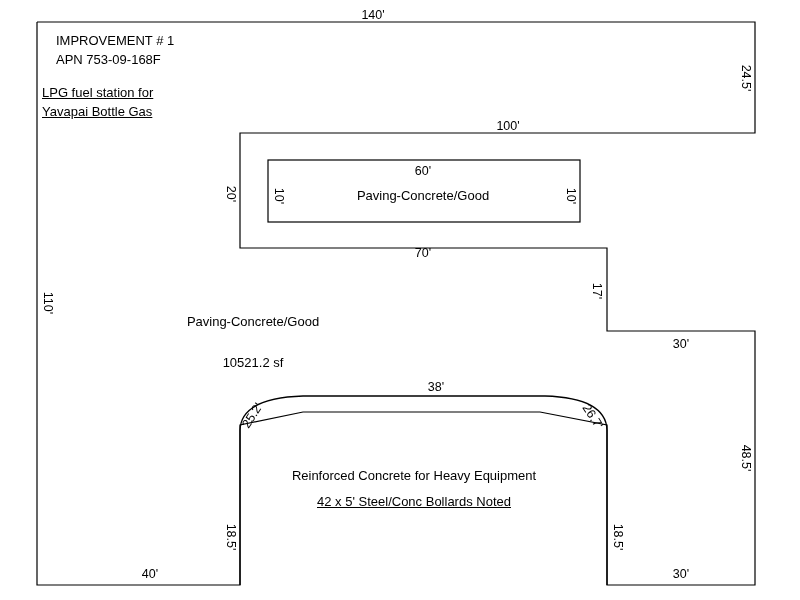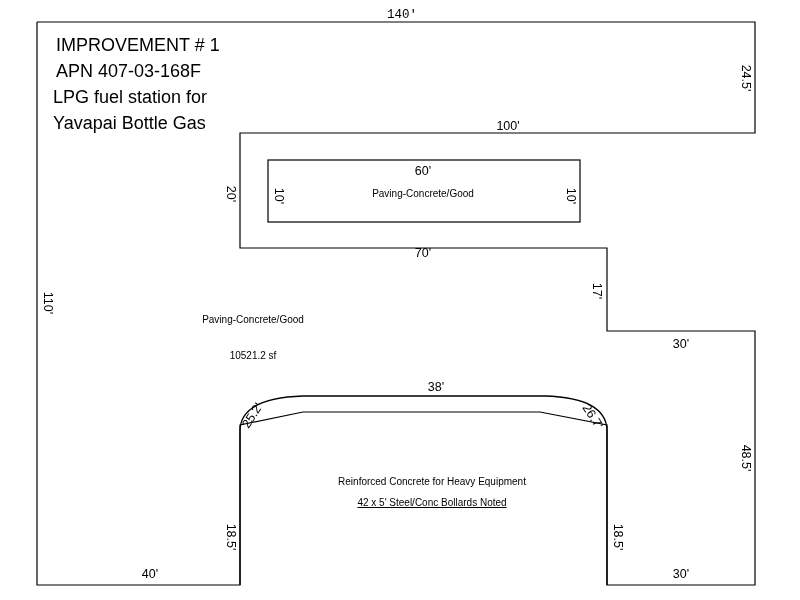--- a/index.html
+++ b/index.html
@@ -30,54 +30,54 @@
     white-space: nowrap;
     line-height: 1.25;
   }
   .lbl.rot {
     transform-origin: 50% 50%;
   }
   .rot-cw { transform: translate(-50%, -50%) rotate(90deg); }
   .center { transform: translate(-50%, -50%); }
   .title-block {
     position: absolute;
-    font-size: 18px;
+    font-size: 13px;
     line-height: 1.45;
   }
   .area-label {
     position: absolute;
-    font-size: 10px;
+    font-size: 13px;
     text-align: center;
     line-height: 1.7;
   }
 </style>
 </head>
 <body>
 
 <div id="stage">
 
   <svg class="sketch" viewBox="0 0 800 600">
 
     <polyline points="37,22 755,22 755,133 240,133 240,248 607,248 607,331 755,331 755,585 607,585 607,425 540,412 303,412 240,425 240,585 37,585 37,22" fill="none" stroke="#000000" stroke-width="1.2"></polyline>
 
     <rect x="268" y="160" width="312" height="62" fill="none" stroke="#000000" stroke-width="1.2"></rect>
 
     <path d="M 240,585 L 240,430 Q 241,398 303,396 L 545,396 Q 606,398 607,430 L 607,585" fill="none" stroke="#000000" stroke-width="1.3"></path>
   </svg>
 
   <div class="title-block" style="left:56px; top:32px;">
     <div>IMPROVEMENT # 1</div>
-    <div>APN 407-03-168F</div>
+    <div>APN 753-09-168F</div>
   </div>
-  <div class="title-block" style="left:53px; top:84px;">
+  <div class="title-block" style="left:42px; top:84px;text-decoration:underline;">
     <div>LPG fuel station for</div>
     <div>Yavapai Bottle Gas</div>
   </div>
 
-  <div class="lbl center" style="left:402px; top:16px;font-family:Liberation Mono, monospace;">140'</div>
+  <div class="lbl center" style="left:373px; top:16px;">140'</div>
   <div class="lbl rot rot-cw" style="left:745px; top:78px;">24.5'</div>
   <div class="lbl center" style="left:508px; top:127px;">100'</div>
   <div class="lbl rot rot-cw" style="left:230px; top:194px;">20'</div>
   <div class="lbl center" style="left:423px; top:254px;">70'</div>
   <div class="lbl rot rot-cw" style="left:596px; top:291px;">17'</div>
   <div class="lbl center" style="left:681px; top:345px;">30'</div>
   <div class="lbl rot rot-cw" style="left:745px; top:458px;">48.5'</div>
   <div class="lbl center" style="left:681px; top:575px;">30'</div>
   <div class="lbl center" style="left:138px; top:575px;margin-left:12px;">40'</div>
   <div class="lbl rot rot-cw" style="left:47px; top:303px;">110'</div>
@@ -93,18 +93,18 @@
     <div>Paving-Concrete/Good</div>
     <div style="margin-top:19px;">10521.2 sf</div>
   </div>
 
   <div class="lbl center" style="left:436px; top:388px;">38'</div>
   <div class="lbl rot" style="left:253px; top:416px; transform:translate(-50%,-50%) rotate(-57deg);">25.2'</div>
   <div class="lbl rot" style="left:592px; top:417px; transform:translate(-50%,-50%) rotate(57deg);">26.7'</div>
   <div class="lbl rot rot-cw" style="left:230px; top:537px;">18.5'</div>
   <div class="lbl rot rot-cw" style="left:617px; top:537px;">18.5'</div>
 
-  <div class="area-label" style="left:282px; top:465px; width:300px;margin-top:8px;">
+  <div class="area-label" style="left:264px; top:465px; width:300px;">
     <div>Reinforced Concrete for Heavy Equipment</div>
     <div style="margin-top:4px;text-decoration:underline;">42 x 5' Steel/Conc Bollards Noted</div>
   </div>
 
 </div>
 
 </body></html>

